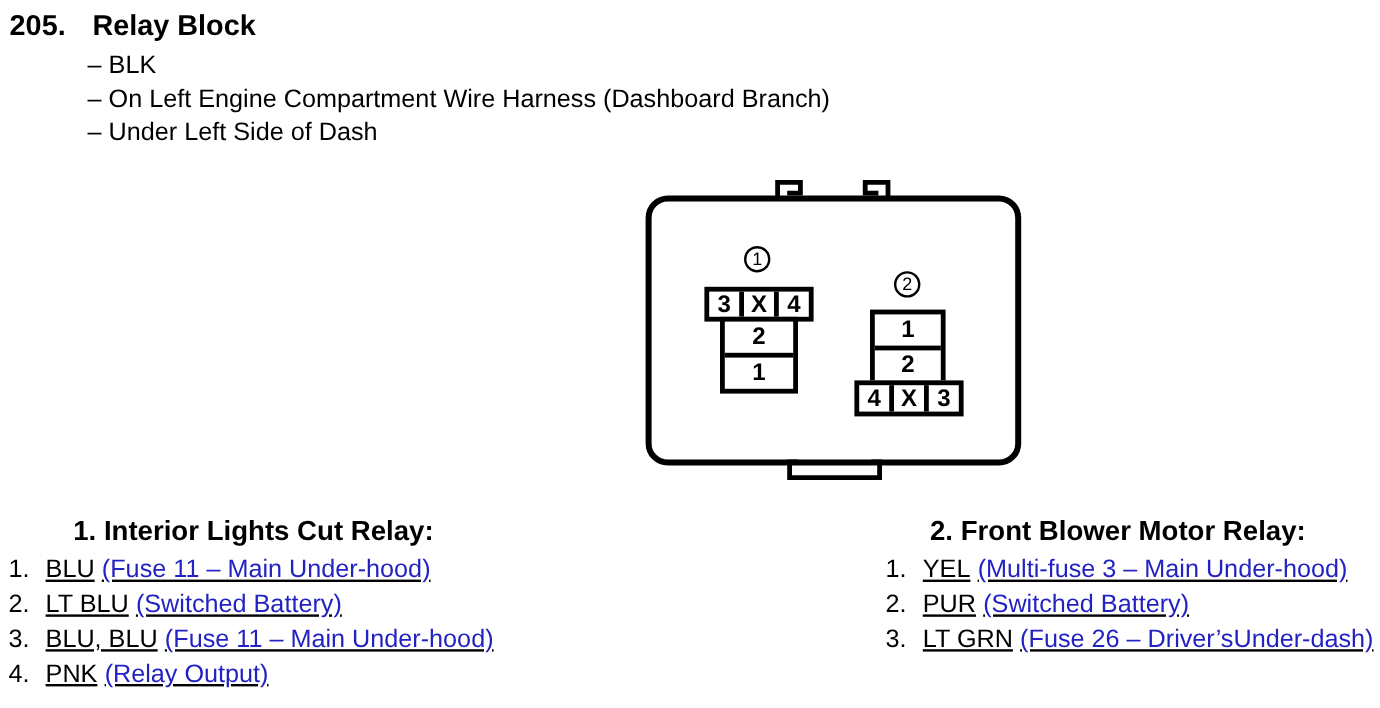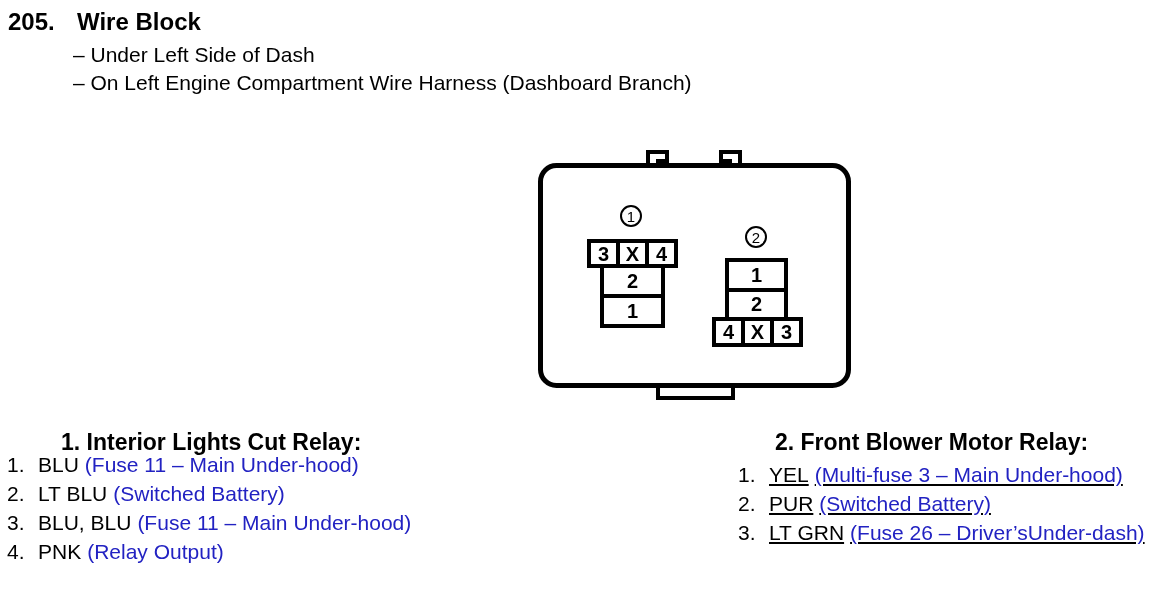--- a/index.html
+++ b/index.html
@@ -55,38 +55,39 @@
   }
   .body-col .bcell + .bcell { border-top: 4px solid #000; }
   .c1-body { left: 600px; top: 264px; width: 65px; height: 64px; }
   .c2-body { left: 725px; top: 258px; width: 63px; height: 63px; }
 
   
   .legend-heading { position: absolute; font-size: 23px; font-weight: bold; line-height: 1.1; margin-left: 13px; }
   .lh-left  { left: 48px;  top: 430px; }
   .lh-right { left: 762px; top: 430px; }
   .legend-items { position: absolute; font-size: 21px; }
-  .li-left  { left: 7px;   top: 450px; }
+  .li-left  { left: 7px;   top: 460px; text-decoration: underline; }
   .li-right { left: 738px; top: 460px; text-decoration: underline; }
   .legend-item { line-height: 29px; white-space: nowrap; }
   .legend-item .num { display: inline-block; width: 31px; }
   .legend-item .detail { color: var(--accent); margin-left: 6px; }
 </style>
 </head>
 <body>
 
 <div class="canvas">
 
   <div class="title-row">
     <span class="sec-num">205.</span>
-    <span>Wire Block</span>
+    <span>Relay Block</span>
   </div>
   <div class="notes">
+    <div>– BLK</div>
+    <div>– On Left Engine Compartment Wire Harness (Dashboard Branch)</div>
     <div>– Under Left Side of Dash</div>
-    <div>– On Left Engine Compartment Wire Harness (Dashboard Branch)</div>
   </div>
 
   <svg class="diagram-svg" width="335" height="265" viewBox="530 145 335 265">
     <rect x="540.5" y="165.5" width="308" height="220" rx="16" fill="none" stroke="#000" stroke-width="5"></rect>
     <path d="M 648 164 V 152 H 667 V 161 H 656" fill="none" stroke="#000" stroke-width="4"></path>
     <path d="M 740 164 V 152 H 721 V 161 H 732" fill="none" stroke="#000" stroke-width="4"></path>
     <path d="M 665 385 H 658 V 398 H 733 V 385 H 726" fill="none" stroke="#000" stroke-width="4"></path>
   </svg>
 
   <div class="circle-label circle-1">1</div>

